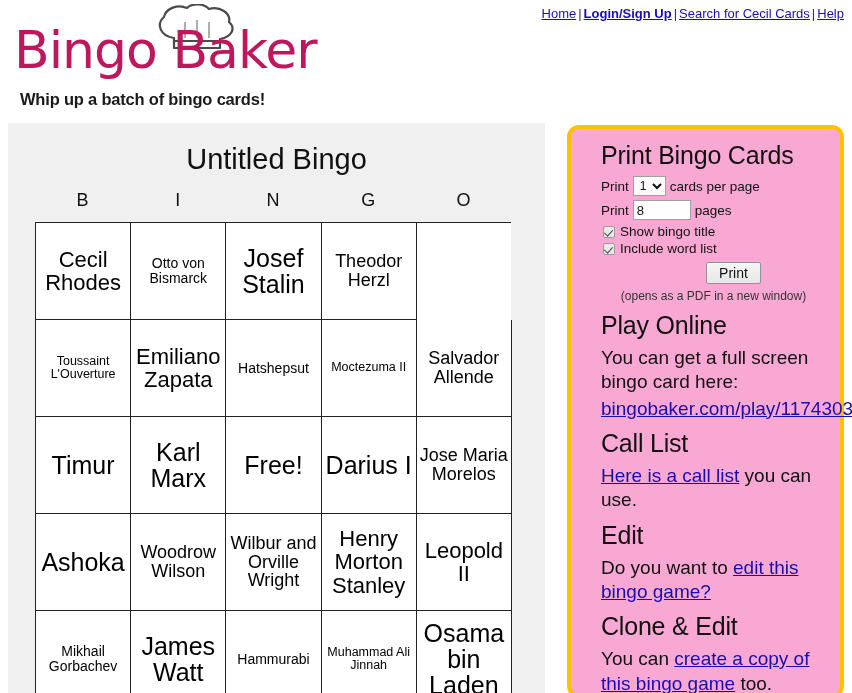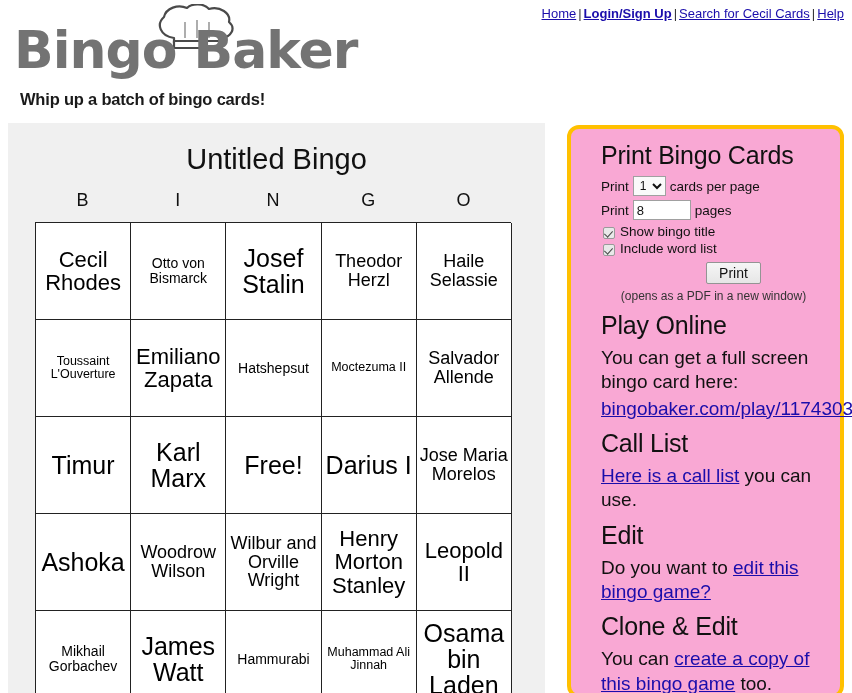--- a/index.html
+++ b/index.html
@@ -36,23 +36,23 @@
   .chef-hat {
     position: absolute;
     left: 140px; top: 0px;
     width: 84px; height: 46px;
   }
   .logo-word {
     position: absolute;
     left: 0px; top: 20px;
     font-family: "DejaVu Sans", sans-serif;
     font-size: 52px;
-    font-weight: bold;
+    font-weight: normal;
     letter-spacing: -1px;
-    color: #737373;
+    color: #be185d;
     line-height: 1;
     white-space: nowrap;
   }
   .logo-tag {
     position: absolute;
     left: 6px; top: 86px;
     font-size: 16.5px;
     font-weight: bold;
     color: #1a1a1a;
     letter-spacing: -0.2px;
@@ -172,21 +172,21 @@
     height: 20px;
     padding: 0 3px;
     border: 1px solid #a0a0a0;
     background: #fff;
     color: #111;
   }
   .cb-line {
     font-size: 13.5px;
     color: #111;
     display: flex;
-    align-items: flex-end;
+    align-items: center;
     gap: 5px;
     margin-bottom: 2px;
     margin-left: 2px;
   }
   .cb {
     width: 12px; height: 12px;
     border: 1px solid #9a9a9a;
     border-radius: 2px;
     background: #e9e9e9;
     position: relative;
@@ -253,23 +253,20 @@
         </div>
       <div class="bingo-cell">
           <span class="fs-sm">Otto von Bismarck</span>
         </div>
       <div class="bingo-cell">
           <span class="fs-xl">Josef Stalin</span>
         </div>
       <div class="bingo-cell">
           <span class="fs-md">Theodor Herzl</span>
         </div>
-      <div class="bingo-cell">
-          <span class="fs-md">Haile Selassie</span>
-        </div>
     </div>
     <div class="bingo-row">
       <div class="bingo-cell">
           <span class="fs-xs">Toussaint L'Ouverture</span>
         </div>
       <div class="bingo-cell">
           <span class="fs-lg">Emiliano Zapata</span>
         </div>
       <div class="bingo-cell">
           <span class="fs-sm">Hatshepsut</span>

